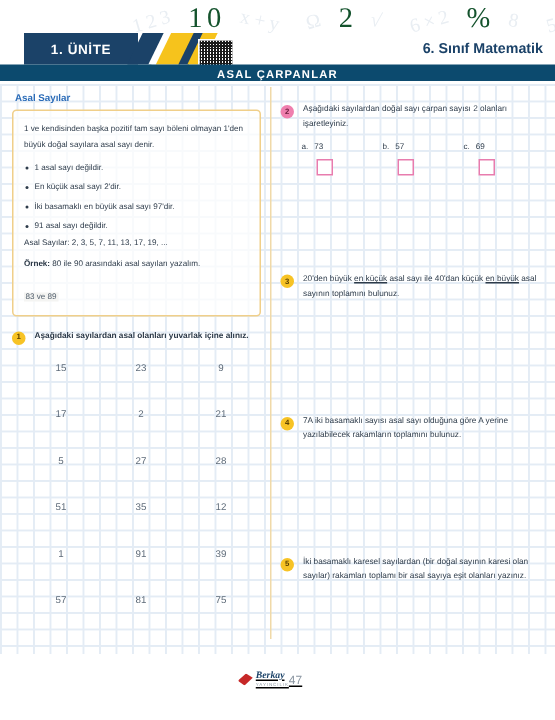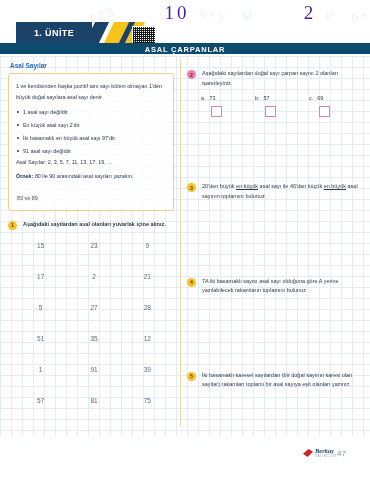--- a/index.html
+++ b/index.html
@@ -32,21 +32,21 @@
     letter-spacing: 3px;
     white-space: nowrap;
     overflow: hidden;
     user-select: none;
     padding-left: 88px;
     line-height: 26px;
   }
   .header-watermark span { margin-right: 9px; display: inline-block; }
   .header-watermark .rot1 { transform: rotate(-16deg); }
   .header-watermark .rot2 { transform: rotate(12deg); }
-  .header-watermark .big  { font-size: 19px; color: #4c1d95; margin-left: 39px; }
+  .header-watermark .big  { font-size: 19px; color: #14532d; }
 
   .unit-bar {
     position: absolute;
     top: 22px;
     left: 16px;
     width: 370px;
     height: 21px;
   }
   .unit-tab {
     position: absolute;
@@ -271,23 +271,24 @@
   
   .page-footer {
     position: absolute;
     bottom: 0;
     left: 0;
     width: 360px;
     height: 44px;
     background: #ffffff;
     display: flex;
     align-items: center;
-    justify-content: flex-end;
+    justify-content: center;
     padding: 0 14px 10px 14px;
     box-sizing: border-box;
+    text-decoration: underline;
   }
   .brand {
     display: flex;
     align-items: center;
   }
   .brand-mark {
     width: 10px;
     height: 8px;
     margin-right: 2px;
     background: #c62828;
@@ -332,20 +333,21 @@
   <div class="unit-bar">
     <div class="unit-tab">1. ÜNİTE</div>
     <div class="stripe s1"></div>
     <div class="stripe s2"></div>
     <div class="stripe s3"></div>
     <div class="stripe s4"></div>
     <div class="stripe s5"></div>
     <div class="qr-code"></div>
   </div>
 
+  <div class="course-label">6. Sınıf Matematik</div>
 
   <div class="topic-bar">ASAL ÇARPANLAR</div>
 </div>
 
 <div class="page-body">
 
   <div class="col-left">
 
     <div class="section-title">Asal Sayılar</div>
 

